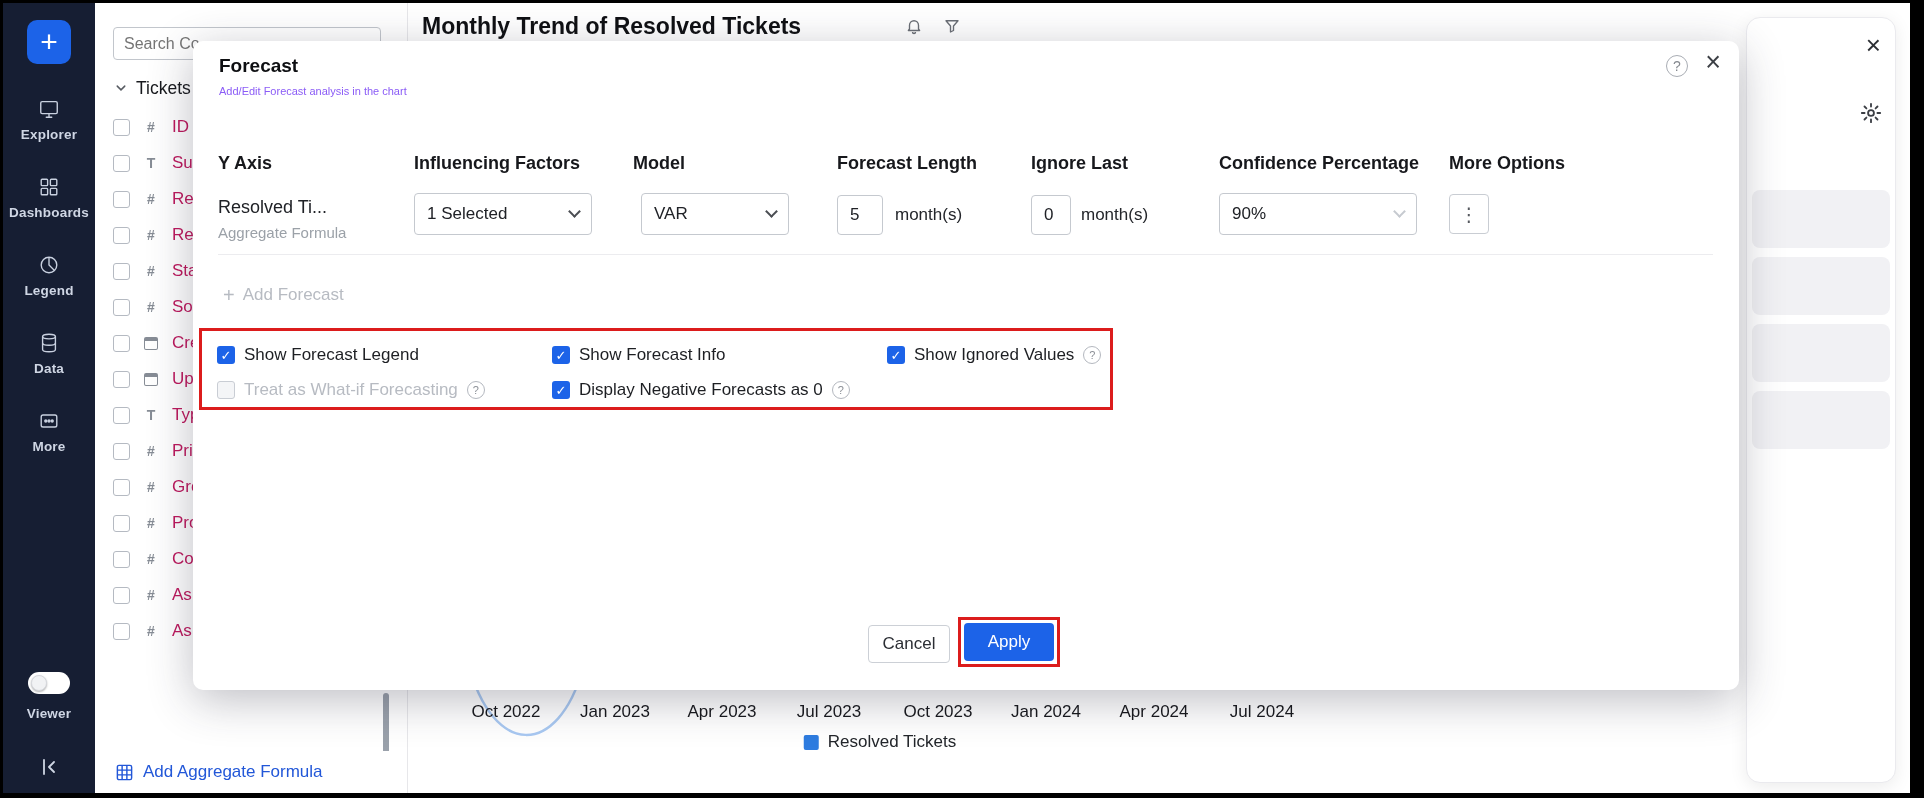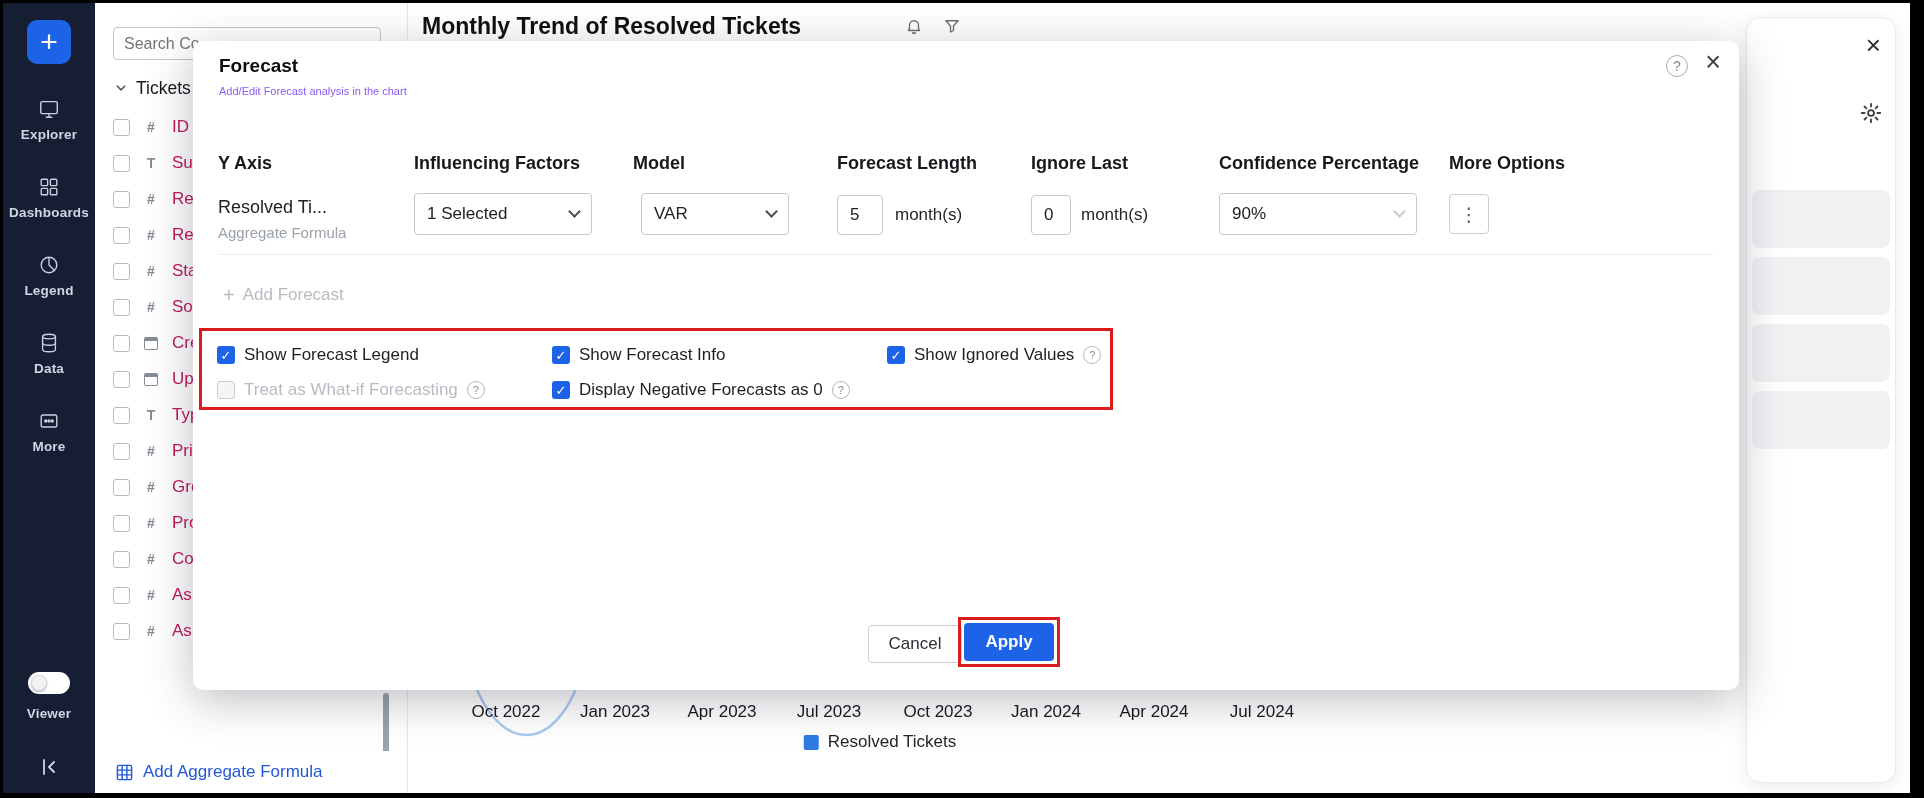--- a/index.html
+++ b/index.html
@@ -70,23 +70,23 @@
   .row-divider{position:absolute;left:25px;right:26px;top:213px;height:1px;background:#ececef}
   .add-fc{position:absolute;left:30px;top:244px;display:flex;align-items:center;gap:8px;font-size:17px;color:#b7bbc2;cursor:default}
   .add-fc .plus{font-size:20px;line-height:1}
   .opts-box{position:absolute;left:6px;top:287px;width:914px;height:82px;border:3px solid var(--highlight,#dc1c1c);pointer-events:none}
   .opt{position:absolute;display:flex;align-items:center;gap:9px;height:24px;pointer-events:auto;cursor:pointer}
   .cbx{width:18px;height:18px;border-radius:3px;background:var(--accent,#1c63e8);color:#fff;font-size:13px;display:flex;align-items:center;justify-content:center}
   .cbx.off{background:#f4f5f7;border:1.5px solid #c9cdd4}
   .opt-label{font-size:17px;color:#1d1f23;white-space:nowrap}
   .opt.disabled .opt-label{color:#b7bbc2}
   .help-sm{width:18px;height:18px;border:1.4px solid #b4b8bf;border-radius:50%;color:#8b8f96;font-size:11px;display:flex;align-items:center;justify-content:center}
-  .btn-cancel{position:absolute;left:675px;top:584px;width:94px;height:38px;border:1px solid #ccd0d6;border-radius:4px;background:#fff;color:#2b2e34;font-size:17px;display:flex;align-items:center;justify-content:center;cursor:pointer}
+  .btn-cancel{position:absolute;left:675px;top:584px;width:82px;height:38px;border:1px solid #ccd0d6;border-radius:4px;background:#fff;color:#2b2e34;font-size:17px;display:flex;align-items:center;justify-content:center;cursor:pointer}
   .apply-wrap{position:absolute;left:765px;top:576px;border:3px solid var(--highlight,#dc1c1c);padding:3px;pointer-events:none}
-  .btn-apply{width:90px;height:38px;background:var(--accent,#1c63e8);color:#fff;border-radius:4px;font-size:17px;font-weight:700;display:flex;align-items:center;justify-content:center;cursor:pointer;pointer-events:auto}
+  .btn-apply{width:90px;height:38px;background:var(--accent,#1c63e8);color:#fff;border-radius:4px;font-size:17px;font-weight:400;display:flex;align-items:center;justify-content:center;cursor:pointer;pointer-events:auto}
 </style>
 </head>
 <body>
 
 <div class="frame">
 
   <aside class="sidebar">
     <div class="plus-btn">+</div>
     <nav id="nav-mount">
   <div class="nav-item">

